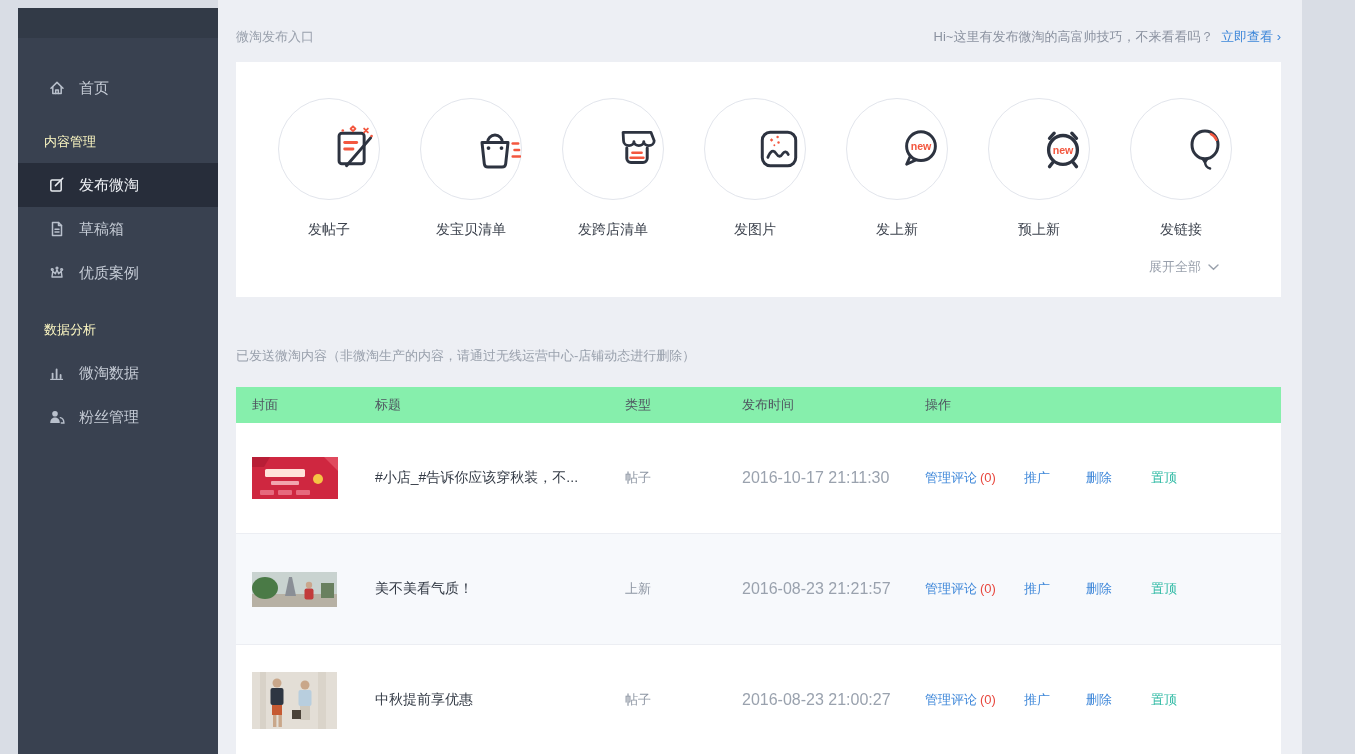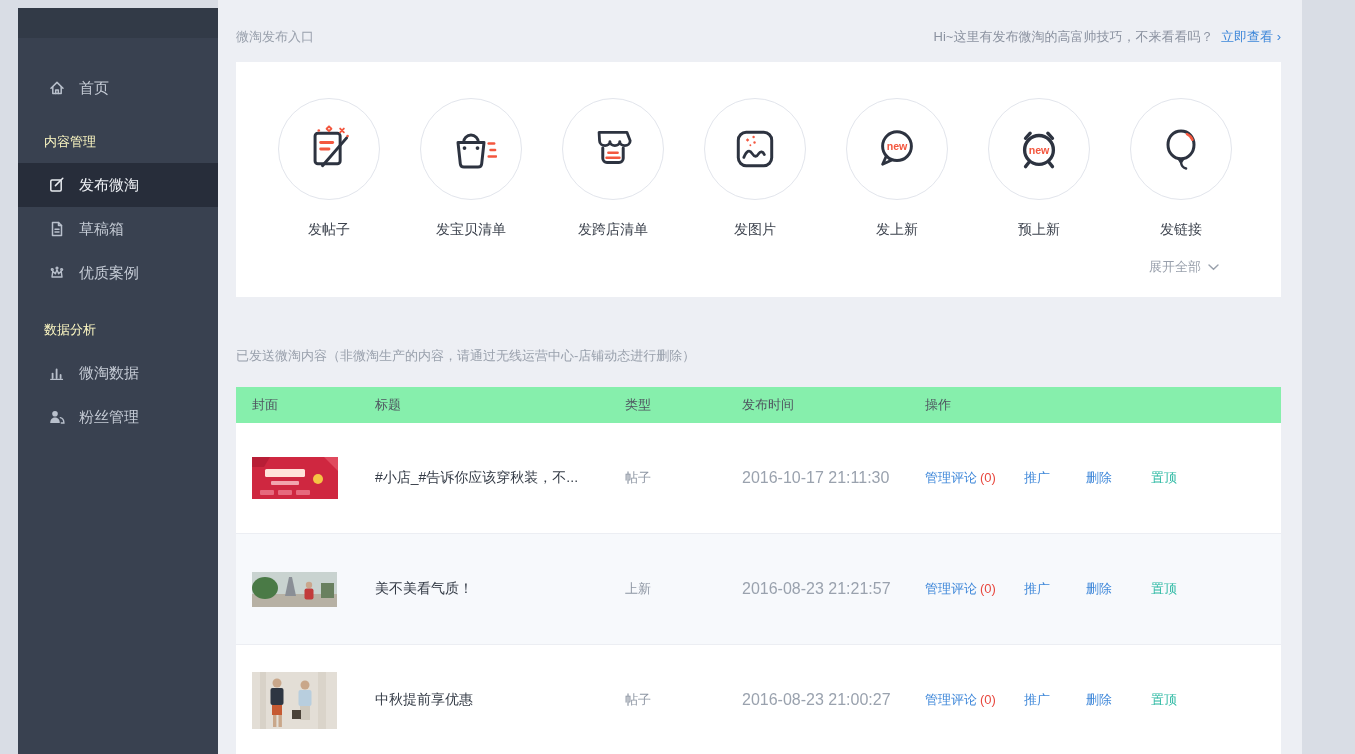--- a/index.html
+++ b/index.html
@@ -24,21 +24,21 @@
     background:#edeff4;padding:12px 21px 0 18px}
   .topbar{height:50px;display:flex;align-items:center;justify-content:space-between}
   .page-title{font-size:13px;color:#99a0ac}
   .tip{font-size:13px;color:#8b92a0}
   .tip .tip-link{color:#3e87d9;text-decoration:none;margin-left:4px;cursor:pointer}
   
   .entry-panel{background:#fff;height:235px;position:relative}
   .entries{display:flex;padding:36px 0 0 22px}
   .entry{width:142px;text-align:center}
   .circle{width:100px;height:100px;border:1px solid #e2e5ec;border-radius:50%;
-    margin:0 auto;display:flex;align-items:center;justify-content:center;background:#fff;cursor:pointer}
+    margin:0 auto;display:flex;align-items:center;justify-content:flex-end;background:#fff;cursor:pointer}
   .entry-label{margin-top:21px;font-size:14px;color:#3c424d}
   .expand{position:absolute;right:62px;bottom:21px;font-size:13px;color:#99a0ac;
     cursor:pointer;display:flex;align-items:center;gap:7px}
   
   .section-title{margin:50px 0 22px;font-size:13px;color:#99a0ac}
   .table{background:#fff}
   .thead{display:flex;align-items:center;height:36px;background:#86efac;
     font-size:13px;color:#4e545f}
   .cell{box-sizing:border-box}
   .c-cover{width:139px;padding-left:16px}

